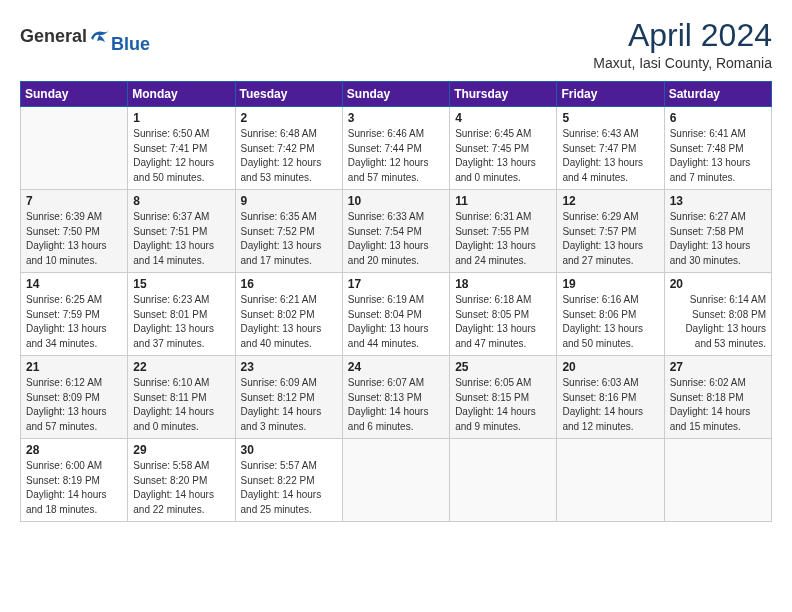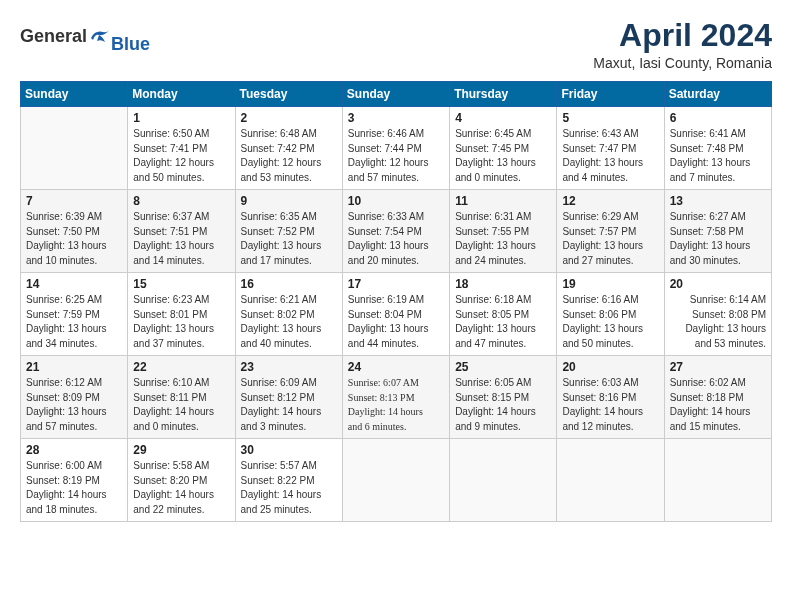--- a/index.html
+++ b/index.html
@@ -46,38 +46,38 @@
     .logo-bird {
       width: 22px;
       height: 18px;
       margin-left: 2px;
     }
     .title-block {
       text-align: right;
     }
     .month-title {
       font-size: 32px;
-      font-weight: bold;
+      font-weight: normal;
       color: #1a3a5c;
       line-height: 1.1;
     }
     .location {
       font-size: 14px;
       color: #333;
       margin-top: 2px;
     }
     .calendar {
       flex: 1;
       border: 1px solid #ccc;
       border-collapse: collapse;
       width: 100%;
       table-layout: fixed;
     }
     .calendar th {
-      background: #0369a1;
+      background: #4c1d95;
       color: #fff;
       font-size: 12px;
       font-weight: bold;
       padding: 5px 4px;
       text-align: left;
       border: 1px solid #1a5fa8;
     }
     .calendar td {
       vertical-align: top;
       padding: 4px 5px;
@@ -308,21 +308,21 @@
           </td>
           <td class="row-shade">
             <span class="day-num">23</span>
             <div class="day-info" style="white-space: pre-line;">Sunrise: 6:09 AM
 Sunset: 8:12 PM
 Daylight: 14 hours
 and 3 minutes.</div>
           </td>
           <td class="row-shade">
             <span class="day-num">24</span>
-            <div class="day-info" style="white-space: pre-line; font-family: Liberation Serif, serif;">Sunrise: 6:07 AM
+            <div class="day-info" style="white-space: pre-line;">Sunrise: 6:07 AM
 Sunset: 8:13 PM
 Daylight: 14 hours
 and 6 minutes.</div>
           </td>
           <td class="row-shade">
             <span class="day-num">25</span>
             <div class="day-info" style="white-space: pre-line;">Sunrise: 6:05 AM
 Sunset: 8:15 PM
 Daylight: 14 hours
 and 9 minutes.</div>

